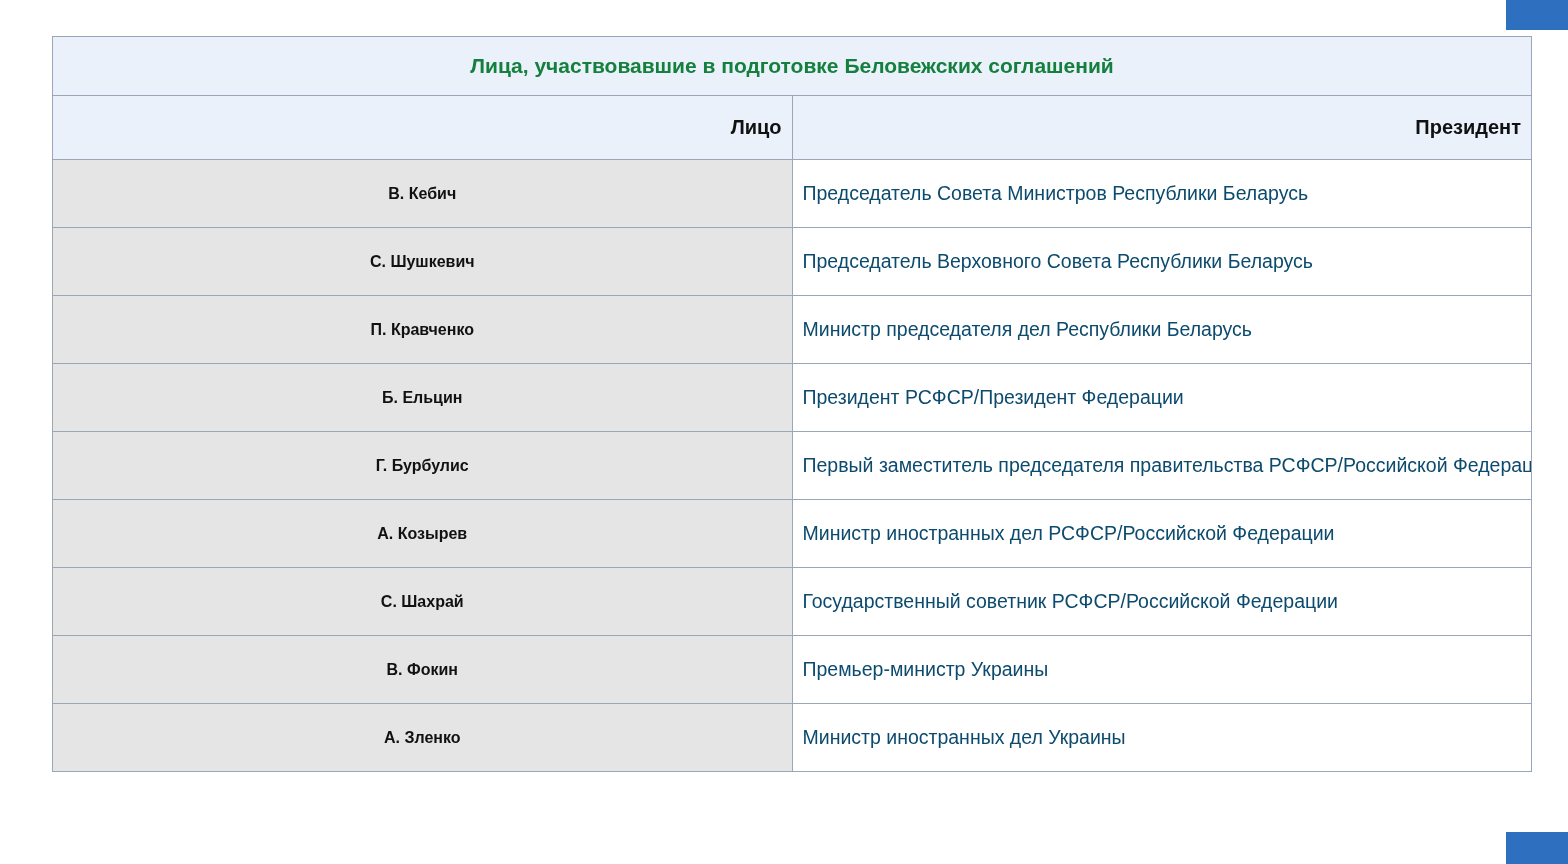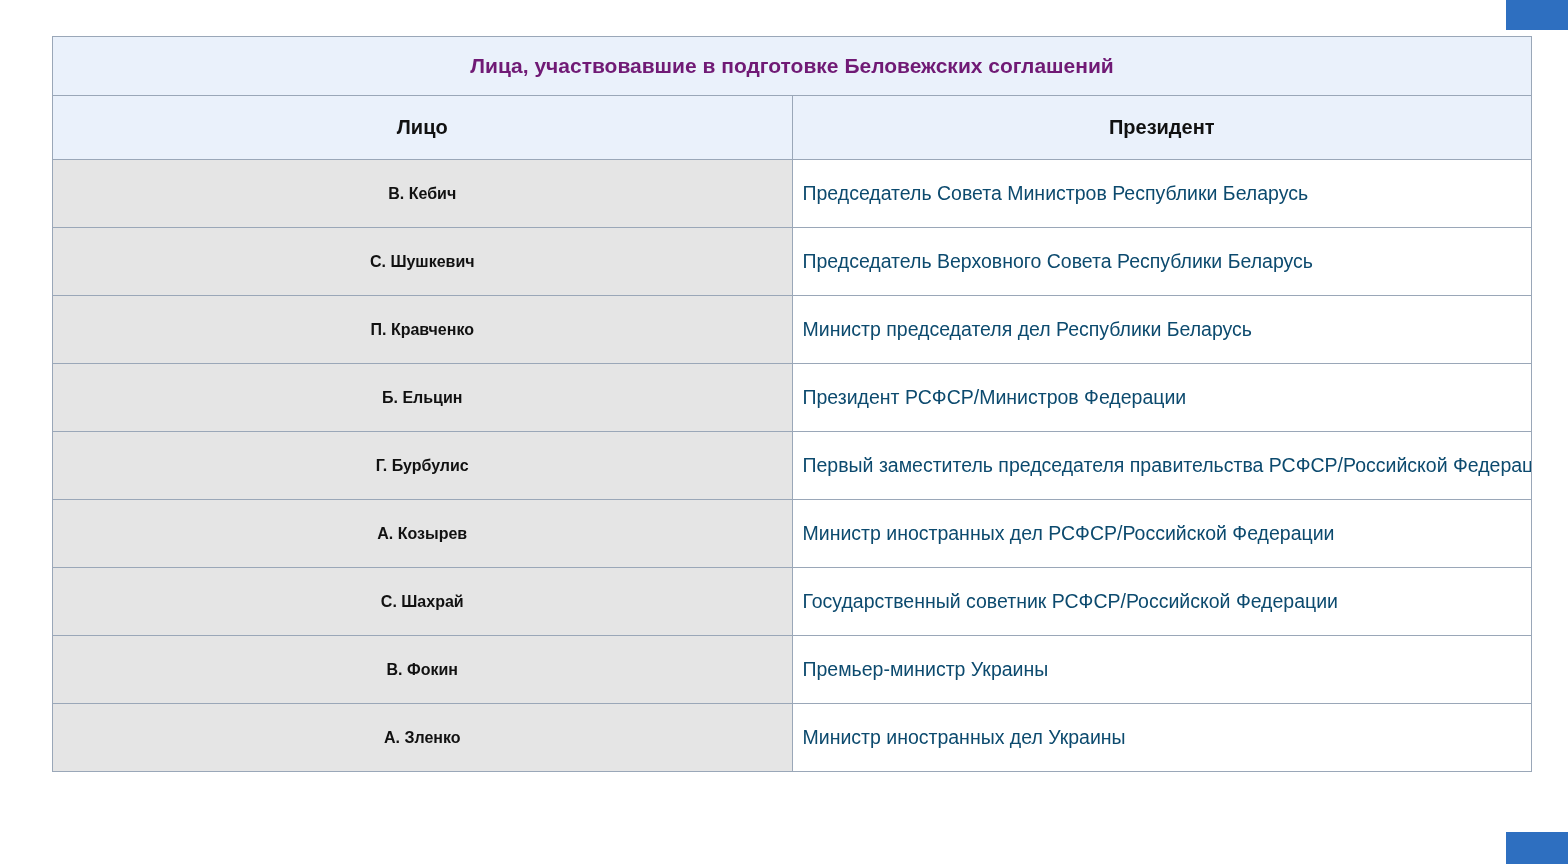--- a/index.html
+++ b/index.html
@@ -74,28 +74,28 @@
     border: 1px solid #9aa7b8;
     vertical-align: middle;
     padding: 0 10px;
   }
 
   .title-cell {
     background: #eaf1fb;
     text-align: center;
     font-weight: bold;
     font-size: 21px;
-    color: #701a75;
+    color: #15803d;
     height: 58px;
     padding: 0 12px;
   }
 
   .head-cell {
     background: #eaf1fb;
-    text-align: center;
+    text-align: right;
     font-weight: bold;
     font-size: 20px;
     color: #111111;
     height: 63px;
   }
 
   .col-person {
     width: 160px;
   }
 
@@ -146,21 +146,21 @@
         <tr>
           <td class="cell-person col-person">С. Шушкевич</td>
           <td class="cell-position">Председатель Верховного Совета Республики Беларусь</td>
         </tr>
         <tr>
           <td class="cell-person col-person">П. Кравченко</td>
           <td class="cell-position">Министр председателя дел Республики Беларусь</td>
         </tr>
         <tr>
           <td class="cell-person col-person">Б. Ельцин</td>
-          <td class="cell-position">Президент РСФСР/Министров Федерации</td>
+          <td class="cell-position">Президент РСФСР/Президент Федерации</td>
         </tr>
         <tr>
           <td class="cell-person col-person">Г. Бурбулис</td>
           <td class="cell-position">Первый заместитель председателя правительства РСФСР/Российской Федерации, госсекретарь РСФСР/Российской Федерации</td>
         </tr>
         <tr>
           <td class="cell-person col-person">А. Козырев</td>
           <td class="cell-position">Министр иностранных дел РСФСР/Российской Федерации</td>
         </tr>
         <tr>

